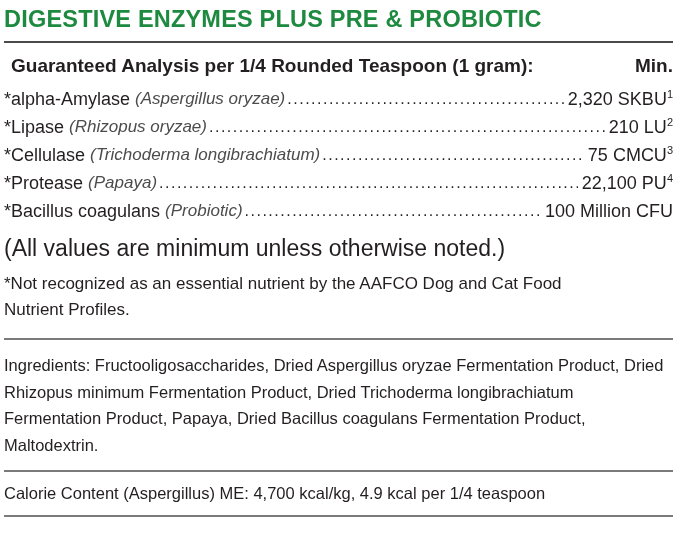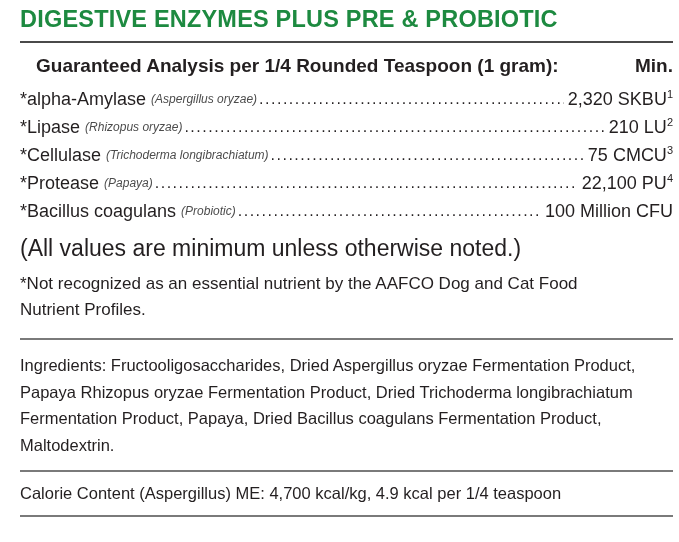--- a/index.html
+++ b/index.html
@@ -2,54 +2,54 @@
 <html><head>
 <meta charset="utf-8">
 <style>
   html, body { margin: 0; padding: 0; background: #ffffff; }
   body {
     width: 679px; height: 542px;
     font-family: "Liberation Sans", sans-serif;
     color: #231f20;
     overflow: hidden;
   }
-  .label { padding: 2px 6px 0 20px; box-sizing: border-box; }
+  .label { padding: 2px 6px 0 4px; box-sizing: border-box; }
 
   .title {
     color: #1d8a40;
     font-size: 23.5px;
     font-weight: bold;
     letter-spacing: 0.2px;
     margin: 4px 0 8px 0;
     white-space: nowrap;
   }
 
   .rule { border: 0; border-top: 2.5px solid #4a4a4a; margin: 0; }
   .rule.mid { border-top: 2px solid #7a7a7a; }
 
   .ga-head {
     display: flex;
     justify-content: space-between;
     align-items: baseline;
     font-weight: bold;
     font-size: 19px;
-    margin: 12px 0 8px 16px;
+    margin: 12px 0 8px 7px;
   }
 
   .rows { margin: 0; }
   .row {
     display: flex;
     align-items: flex-start;
     font-size: 18px;
     line-height: 28px;
     white-space: nowrap;
   }
   .species {
     font-style: italic;
-    font-size: 12px;
+    font-size: 17px;
     color: #4c4c4c;
     margin-left: 5px;
   }
   .leader {
     flex: 1;
     overflow: hidden;
     white-space: nowrap;
     font-size: 16px;
     letter-spacing: 1.5px;
     margin: 0 4px 0 2px;
@@ -125,21 +125,21 @@
       <span class="value"><span>100 Million CFU</span><sup></sup></span>
     </div>
   </div>
 
   <div class="note-min">(All values are minimum unless otherwise noted.)</div>
   <div class="note-aafco">*Not recognized as an essential nutrient by the AAFCO Dog and Cat Food Nutrient Profiles.</div>
 
   <hr class="rule mid">
 
   <div class="ingredients">
-    <span class="bold">Ingredients:</span><span> Fructooligosaccharides, Dried Aspergillus oryzae Fermentation Product, Papaya Rhizopus oryzae Fermentation Product, Dried Trichoderma longibrachiatum Fermentation Product, Papaya, Dried Bacillus coagulans Fermentation Product, Maltodextrin.</span>
+    <span class="bold">Ingredients:</span><span> Fructooligosaccharides, Dried Aspergillus oryzae Fermentation Product, Dried Rhizopus minimum Fermentation Product, Dried Trichoderma longibrachiatum Fermentation Product, Papaya, Dried Bacillus coagulans Fermentation Product, Maltodextrin.</span>
   </div>
 
   <hr class="rule mid">
 
   <div class="calorie">
     <span class="bold">Calorie Content (Aspergillus) ME:</span><span> 4,700 kcal/kg, 4.9 kcal per 1/4 teaspoon</span>
   </div>
 
   <hr class="rule mid">
 

